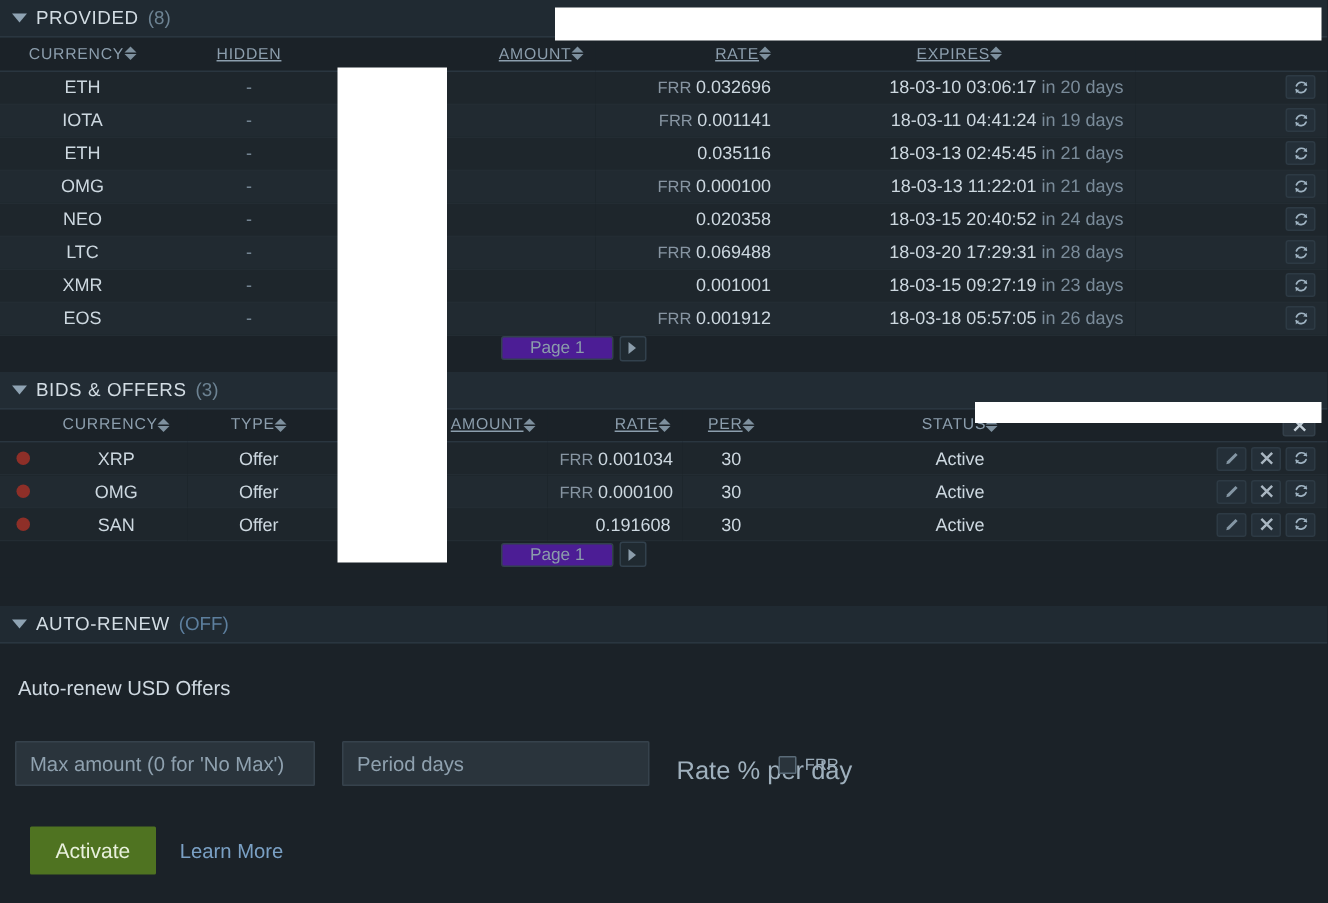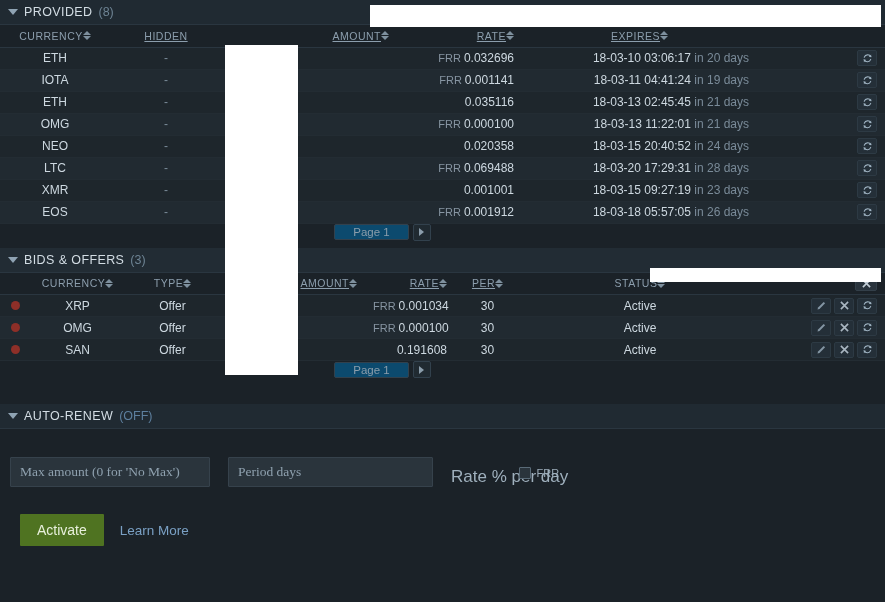--- a/index.html
+++ b/index.html
@@ -137,21 +137,21 @@
   
   .pager-row { height: 24px; background: #1b2228; }
   .pager {
     display: flex;
     align-items: center;
     justify-content: center;
     gap: 4px;
   }
   .pager-page {
     border: 1px solid #32414d;
-    background: #0c4a6e;
+    background: #4c1d95;
     color: #8b9dab;
     font-size: 11.5px;
     padding: 1px 18px;
     border-radius: 2px;
     cursor: pointer;
   }
   .pager-next {
     border: 1px solid #32414d;
     background: #202a31;
     color: #8b9dab;
@@ -186,21 +186,21 @@
   .field-label {
     font-size: 17px;
     color: #9fb0bd;
   }
   .inp {
     background: #2a343c;
     border: 1px solid #36424c;
     height: 30px;
     color: #8fa1af;
     font-size: 13.5px;
-    font-family: Liberation Serif, serif;
+    font-family: Liberation Sans, sans-serif;
     padding: 0 9px;
     border-radius: 1px;
     outline: none;
   }
   .inp::placeholder { color: #8fa1af; }
   .inp-max    { width: 200px; }
   .inp-period { width: 205px; }
   .inp-rate   { width: 200px; padding-right: 70px; }
   .frr-check {
     position: absolute;
@@ -629,20 +629,21 @@
     </div>
   </div>
 
   <div class="section-header" style="margin-top:19px">
     <span class="caret"></span>
     <span class="section-title">AUTO-RENEW</span>
     <span class="section-count off">(OFF)</span>
   </div>
 
   <div class="autorenew-body">
+    <div class="ar-desc">Auto-renew USD Offers</div>
 
     <div class="ar-fields">
       <div class="field">
         <input class="inp inp-max" type="text" placeholder="Max amount (0 for 'No Max')" value="" style="">
       </div>
 
       <div class="field">
         <input class="inp inp-period" type="text" placeholder="Period days" value="" style="">
       </div>
 

